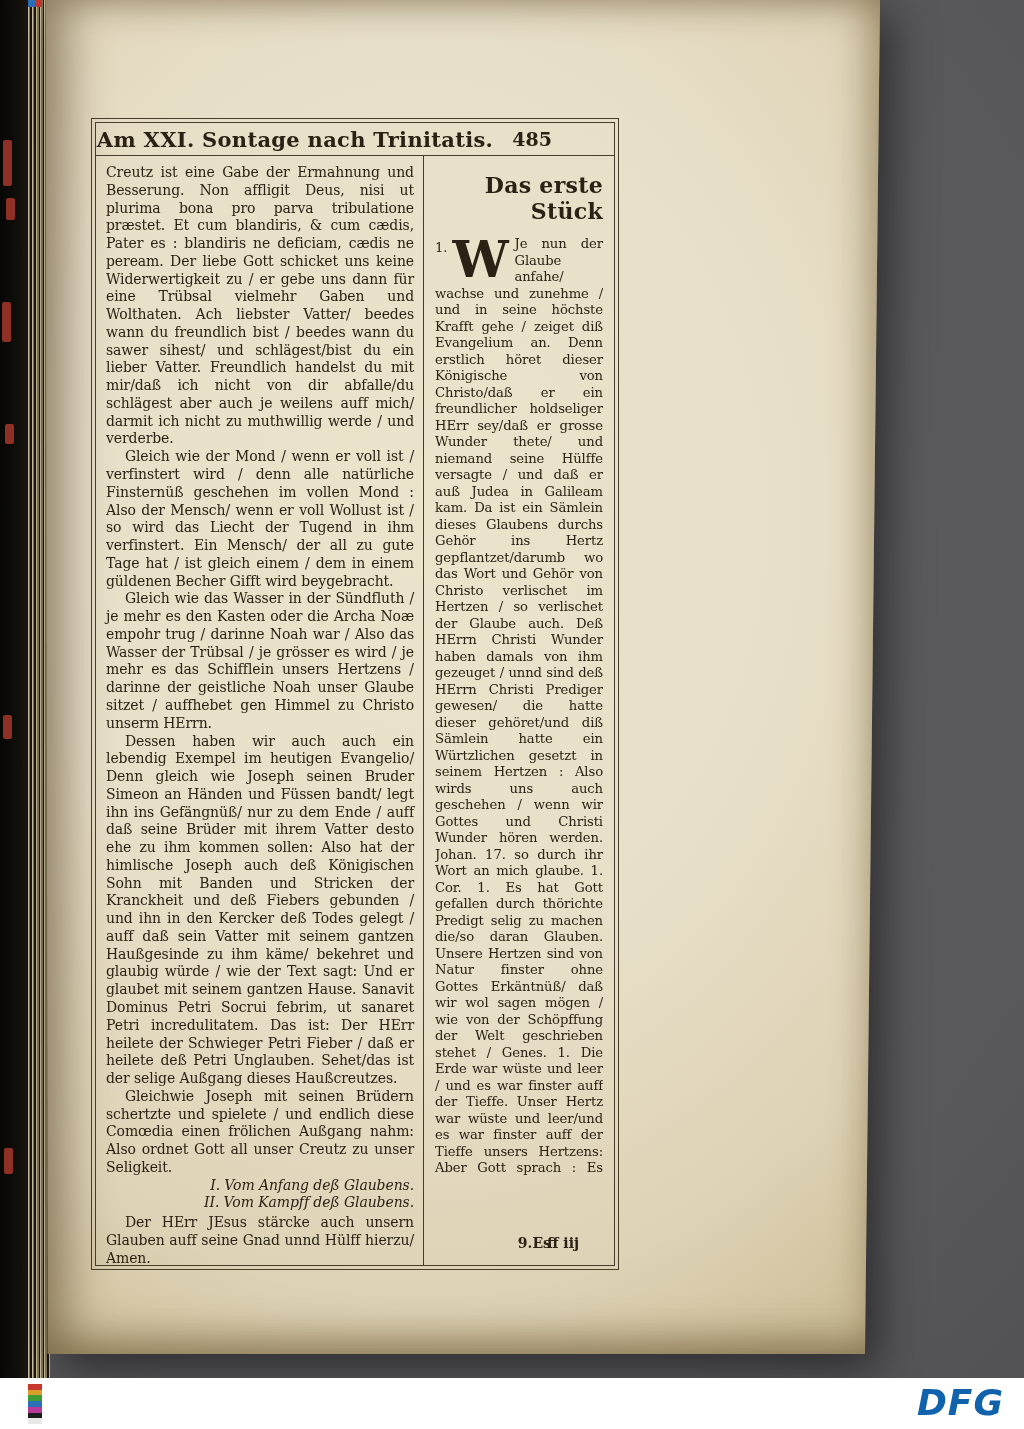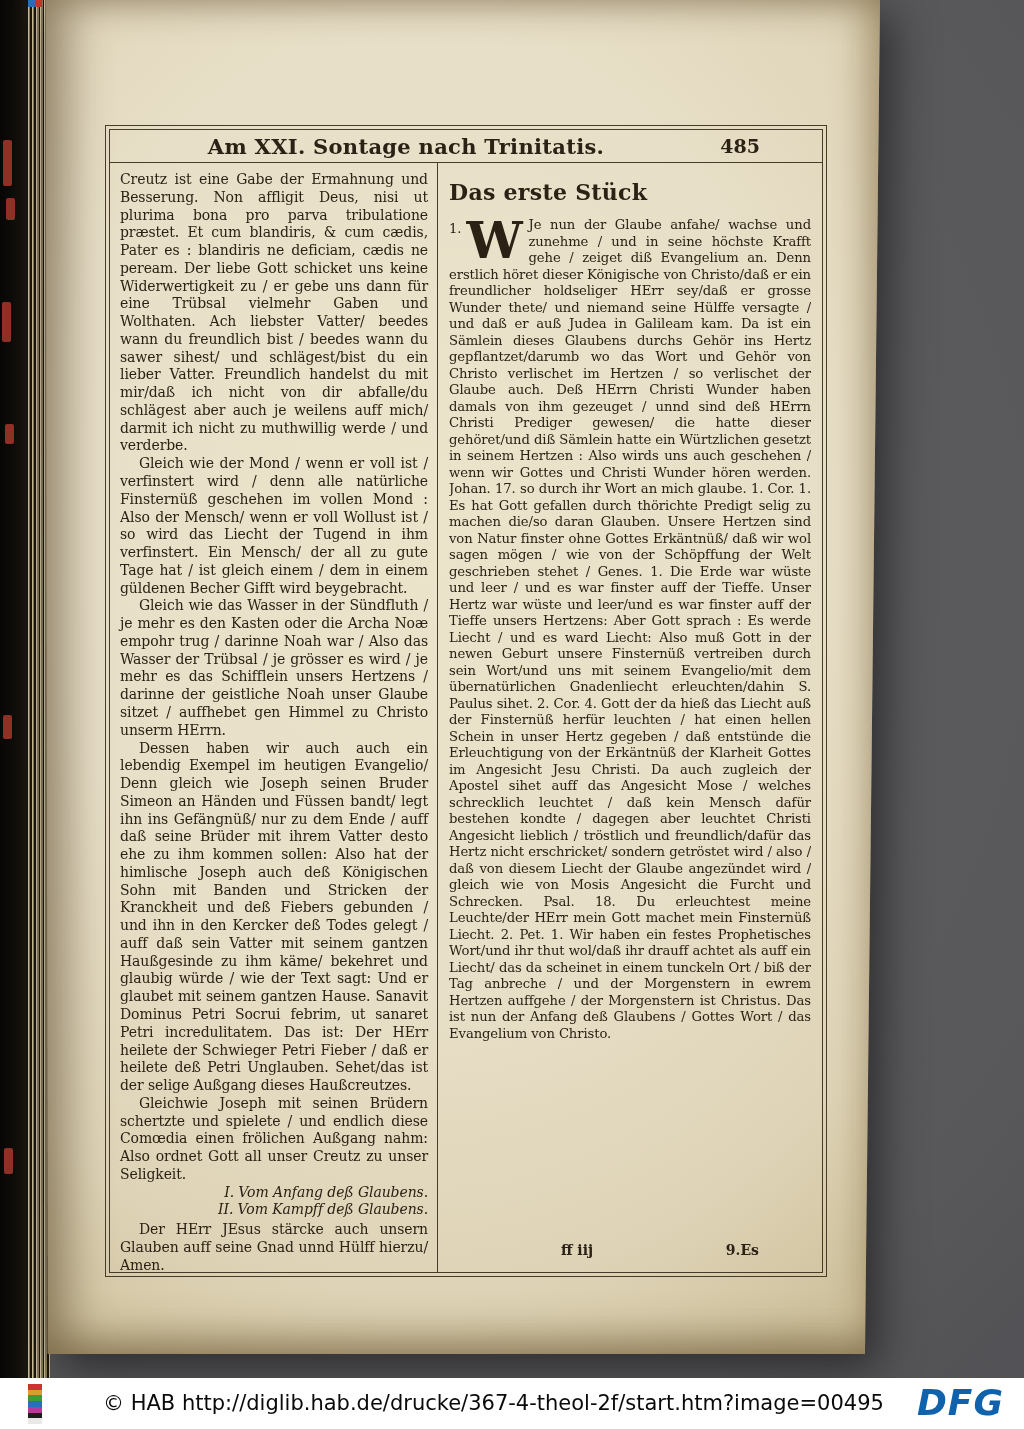--- a/index.html
+++ b/index.html
@@ -38,23 +38,22 @@
     position: absolute; inset: 0;
     clip-path: polygon(0 0, 100% 0, 98.2% 100%, 0.2% 100%);
     background: radial-gradient(90% 70% at 45% 38%, #ece3cb 0%, #e8dfc8 50%, #ded3b6 82%, #cfc29e 100%);
     box-shadow: inset 26px 0 40px rgba(70,52,28,.38),
                 inset -18px 0 32px rgba(120,96,56,.33),
                 inset 0 -22px 36px rgba(110,88,50,.30);
   }
 
   
   .frame {
-    position: absolute; left: 59px; top: 118px; width: 722px; height: 1152px;
+    position: absolute; left: 45px; top: 118px; width: 528px; height: 1152px;
     border: 1.6px solid #473b29;
-    margin-top: 7px;
   }
   .frame-inner { position: absolute; inset: 3px; border: 1px solid #473b29; }
 
   .frame-header { position: relative; height: 33px; border-bottom: 1.4px solid #473b29; }
   .header-title {
     position: absolute; left: 0; right: 120px; top: 4px; text-align: center;
     font-size: 21px; font-weight: bold; color: #2b2114; letter-spacing: .3px;
   }
   .page-number { position: absolute; right: 62px; top: 5px; font-size: 19px; font-weight: bold; color: #2b2114; }
 
@@ -64,21 +63,21 @@
   .col-right { flex: 1; padding: 4px 11px 10px 11px; position: relative; overflow: hidden; }
 
   .body-text { font-size: 14px; line-height: 1.27; text-align: justify; color: #2b2114; letter-spacing: -.1px; }
   .col-right .body-text { font-size: 13.2px; line-height: 1.25; }
 
   .p { margin: 0; text-indent: 1.35em; }
   .p.noindent { text-indent: 0; }
   .p.list { text-indent: 0; padding-left: 30px; text-align: right; font-style: italic; }
   .p.prayer { margin-top: 2px; }
 
-  .rc-head1 { text-align: left; font-weight: bold; font-size: 22px; margin: 12px 0; color: #2b2114; letter-spacing: .3px; }
+  .rc-head1 { text-align: right; font-weight: bold; font-size: 22px; margin: 12px 0; color: #2b2114; letter-spacing: .3px; }
   .rc-head2 { text-align: center; font-weight: bold; font-size: 16px; line-height: 1.35; margin: 0 10px 10px; color: #2b2114; }
   .rc-bodywrap { height: calc(100% - 152px); overflow: hidden; }
 
   .dropcap-wrap { float: left; display: flex; align-items: flex-start; margin: 2px 6px 0 0; }
   .para-num { font-size: 13.2px; padding-top: 2px; margin-right: 5px; }
   .dropcap { font-size: 50px; line-height: .88; font-weight: bold; }
 
   .col-footer { position: absolute; left: 11px; right: 11px; bottom: 12px; height: 18px; font-size: 14px; font-weight: bold; color: #2b2114; }
   .signature { position: absolute; left: 112px; }
   .catchword { position: absolute; right: 52px; }
@@ -159,24 +158,20 @@
 
           </div>
         </div>
       </div>
 
     </div>
   </div>
 </div>
 
 <div class="viewer-bar">
-  <div class="copyright">
-    <span>© HAB</span>
-    <span>http://diglib.hab.de/drucke/367-4-theol-2f/start.htm?image=00495</span>
-  </div>
   <div class="dfg-logo">DFG</div>
 </div>
 
 <div class="color-calibration-strip">
   <div class="color-cell" style="background:#c8372d"></div>
   <div class="color-cell" style="background:#d8a02b"></div>
   <div class="color-cell" style="background:#3f9c35"></div>
   <div class="color-cell" style="background:#2a6fb8"></div>
   <div class="color-cell" style="background:#b73a9a"></div>
   <div class="color-cell" style="background:#1d1d1b"></div>

